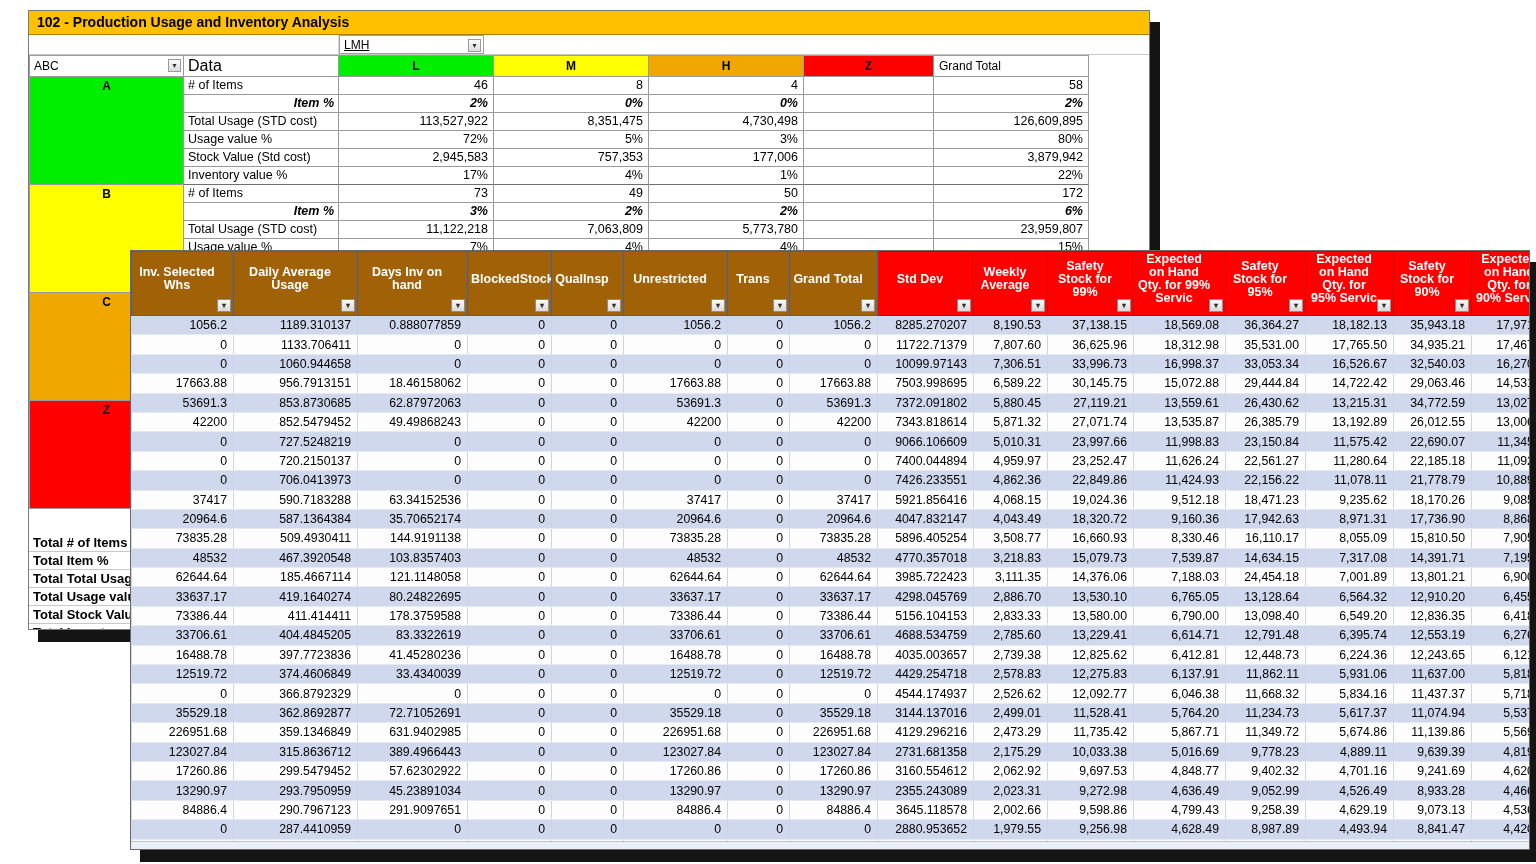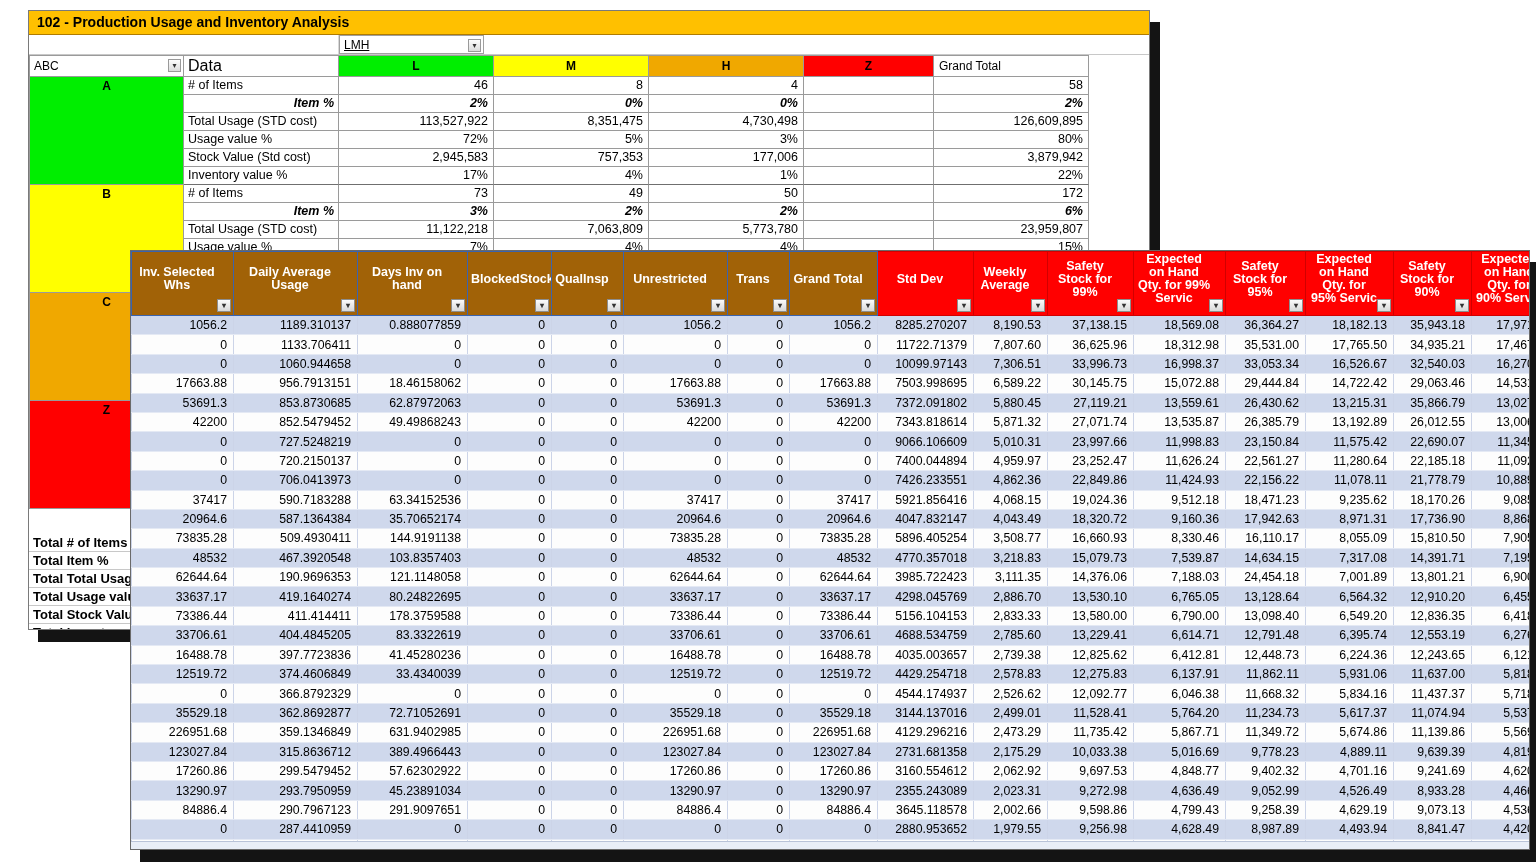--- a/index.html
+++ b/index.html
@@ -531,21 +531,21 @@
             <td>0</td>
             <td>53691.3</td>
             <td>0</td>
             <td>53691.3</td>
             <td>7372.091802</td>
             <td>5,880.45</td>
             <td>27,119.21</td>
             <td>13,559.61</td>
             <td>26,430.62</td>
             <td>13,215.31</td>
-            <td>35,866.79</td>
+            <td>34,772.59</td>
             <td>13,027.97</td>
           </tr>
           <tr class="plain">
             <td>42200</td>
             <td>852.5479452</td>
             <td>49.49868243</td>
             <td>0</td>
             <td>0</td>
             <td>42200</td>
             <td>0</td>
@@ -680,21 +680,21 @@
             <td>3,218.83</td>
             <td>15,079.73</td>
             <td>7,539.87</td>
             <td>14,634.15</td>
             <td>7,317.08</td>
             <td>14,391.71</td>
             <td>7,195.85</td>
           </tr>
           <tr class="plain">
             <td>62644.64</td>
-            <td>190.9696353</td>
+            <td>185.4667114</td>
             <td>121.1148058</td>
             <td>0</td>
             <td>0</td>
             <td>62644.64</td>
             <td>0</td>
             <td>62644.64</td>
             <td>3985.722423</td>
             <td>3,111.35</td>
             <td>14,376.06</td>
             <td>7,188.03</td>

